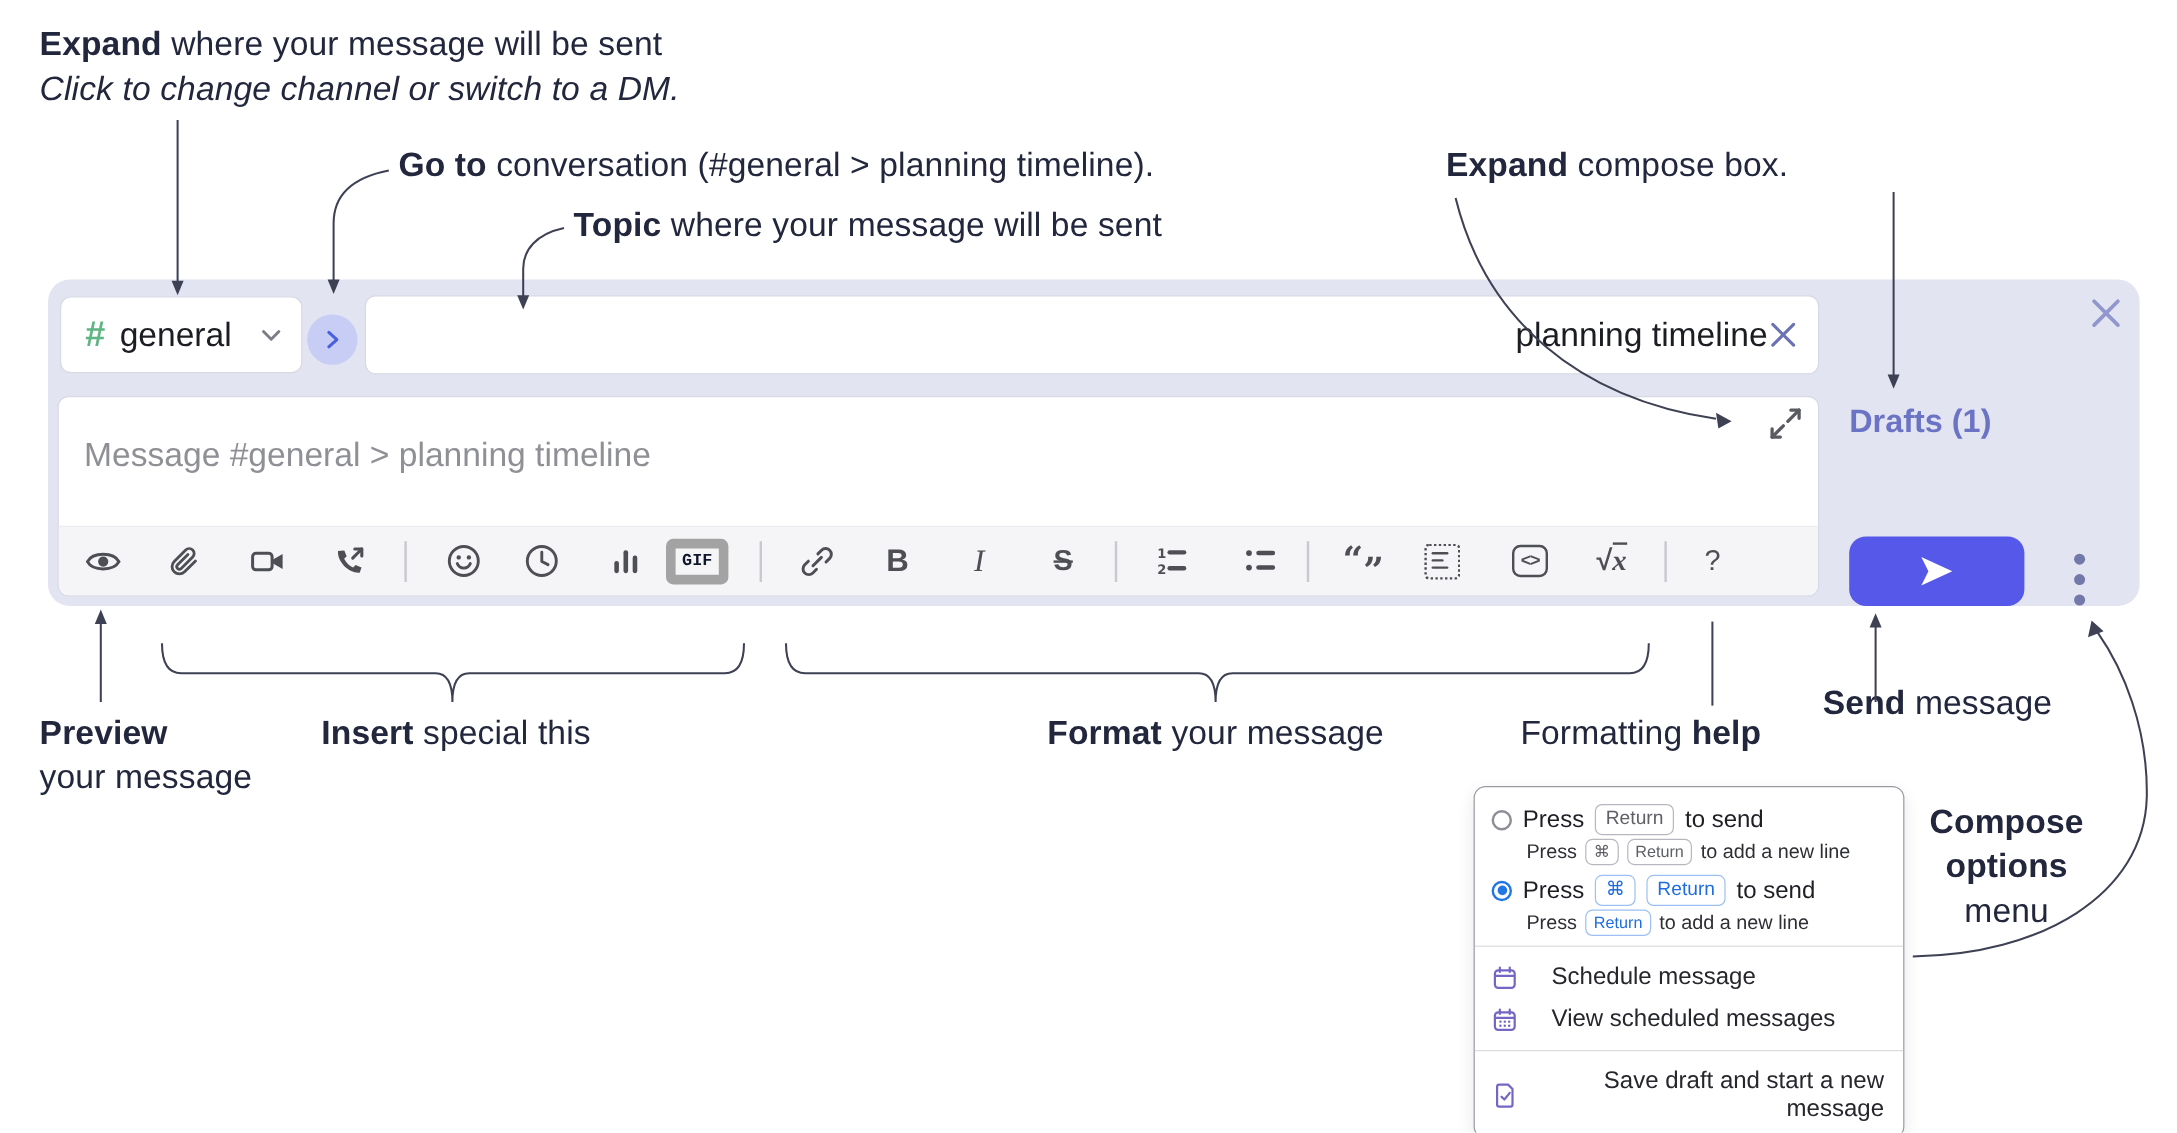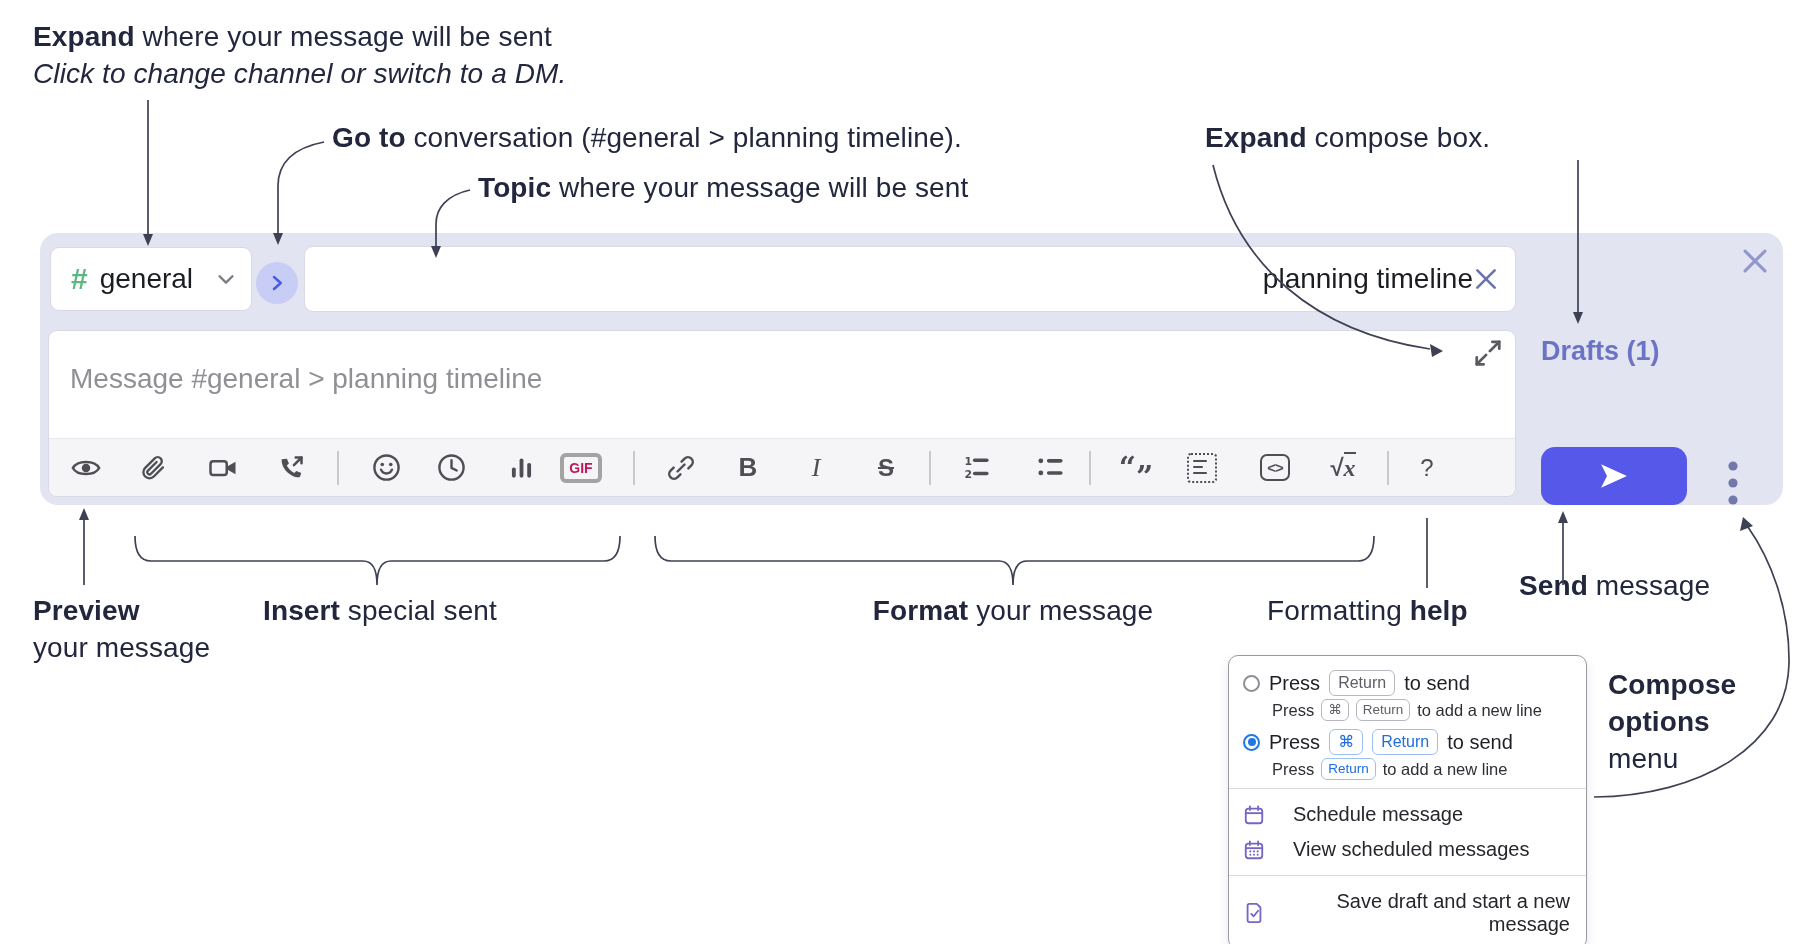--- a/index.html
+++ b/index.html
@@ -25,21 +25,21 @@
   #msg-ph{left:21px;top:32px;font-size:28px;color:#8f9095;}
   #expand-btn{right:12px;top:7px;width:30px;height:30px;cursor:pointer;}
   #toolbar{left:0;right:0;bottom:0;height:57px;background:#f5f5f7;border-top:1px solid #e7e7ec;border-radius:0 0 9px 9px;}
   .tbi{position:absolute;top:50%;transform:translate(-50%,-50%);display:flex;align-items:center;justify-content:center;
        width:40px;height:40px;color:#4e4f55;cursor:pointer;}
   .tdiv{position:absolute;top:50%;transform:translate(-50%,-50%);width:2px;height:34px;background:#c8c8cf;}
   .glyph{font-size:26px;color:#4e4f55;}
   .glyph.b{font-weight:bold;}
   .glyph.i{font-style:italic;font-family:"Liberation Serif",serif;}
   .glyph.s{text-decoration:line-through;font-weight:bold;font-size:24px;}
-  .gif-badge{border:4px solid #a3a3a3;border-radius:6px;font-size:14px;font-weight:bold;padding:3px 5px;color:#be185d;}
+  .gif-badge{border:8px solid #a3a3a3;border-radius:6px;font-size:14px;font-weight:bold;padding:3px 5px;color:#0f172a;font-family:Liberation Mono, monospace;}
   .inline-code{border:2px solid #4e4f55;border-radius:7px;font-size:15px;font-weight:bold;padding:3px 5px;color:#4e4f55;letter-spacing:-1px;}
   .codeblock{width:26px;height:26px;border:2px dotted #4e4f55;border-radius:4px;position:relative;}
   .codeblock i{position:absolute;left:4px;height:2.5px;background:#4e4f55;border-radius:2px;}
   .quote-icon{font-family:"DejaVu Serif",serif;font-weight:bold;font-size:30px;color:#4e4f55;line-height:10px;}
   .quote-icon .low{display:inline-block;transform:translateY(9px);}
   .sqrtx{font-size:24px;color:#4e4f55;font-weight:bold;}
   .sqrtx .ovl{border-top:2.5px solid #4e4f55;font-style:italic;font-family:"Liberation Serif",serif;padding-top:1px;}
   #drafts-link{left:1501px;top:103px;font-size:27px;font-weight:bold;color:#6b74c4;cursor:pointer;}
   #panel-close{left:1698px;top:11px;width:34px;height:34px;cursor:pointer;}
   #send-btn{left:1501px;top:214px;width:146px;height:58px;border-radius:14px;background:#5558e8;display:flex;align-items:center;justify-content:center;cursor:pointer;}
@@ -81,36 +81,36 @@
     <b>Expand</b><span> compose box.</span>
   </div>
 
 
   <div class="abs ann nowrap" style="left:33px;top:592px;">
     <div><b>Preview</b></div>
     <div>your message</div>
   </div>
 
   <div class="abs ann centered" style="left:380px;top:592px;">
-    <b>Insert</b><span> special sent</span>
+    <b>Insert</b><span> special this</span>
   </div>
 
   <div class="abs ann centered" style="left:1013px;top:592px;">
     <b>Format</b><span> your message</span>
   </div>
 
   <div class="abs ann nowrap" style="left:1267px;top:592px;">
     <span>Formatting </span><b>help</b>
   </div>
 
   <div class="abs ann nowrap" style="left:1519px;top:567px;">
     <b>Send</b><span> message</span>
   </div>
 
-  <div class="abs ann nowrap" style="left:1608px;top:666px;">
+  <div class="abs ann nowrap" style="left:1608px;top:666px;text-align:center;">
     <div><b>Compose</b></div>
     <div><b>options</b></div>
     <div>menu</div>
   </div>
 
   <div id="panel" class="abs">
 
     <div id="channel-btn" class="abs whitebox">
       <span class="hash">#</span>
       <span class="cname">general</span>

